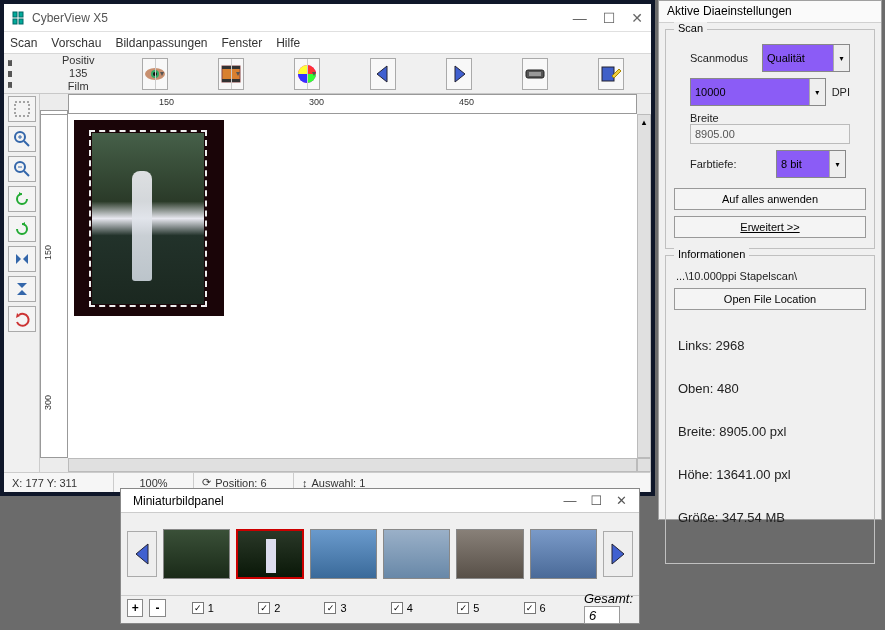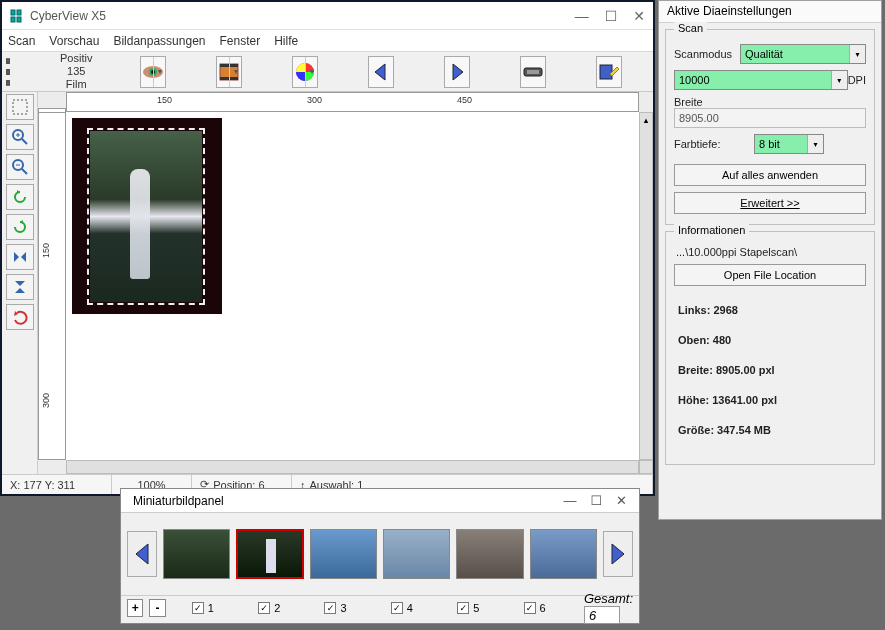--- a/index.html
+++ b/index.html
@@ -9,21 +9,21 @@
   font-size: 12px;
   background: #6b6b6b;
   width: 885px; height: 630px;
   overflow: hidden;
   position: relative;
 }
 .main-window {
   position: absolute; left: 0; top: 0;
   width: 655px; height: 496px;
   background: #eab308;
-  border: 2px solid #0f172a;
+  border: 4px solid #0f172a;
 }
 .titlebar {
   height: 28px; background: #fff;
   display: flex; align-items: center;
   padding: 0 8px; border-bottom: 1px solid #e0e0e0;
 }
 .titlebar .app-icon {
   width: 14px; height: 14px;
   display: flex; align-items: center; justify-content: center;
   color: #0a7; margin-right: 6px;
@@ -131,31 +131,31 @@
   background:#f0f0f0; border:1px solid #a0a0a0;
 }
 .side-title { height:22px; padding:3px 8px; background:#fafafa; border-bottom:1px solid #d0d0d0;}
 .group-box {
   margin:6px 6px; border:1px solid #c0c0c0; padding:8px 8px 10px;
   position:relative;
 }
 .group-box .legend{
   position:absolute; top:-8px; left:8px; background:#f0f0f0; padding:0 4px; font-size:11px;
 }
-.row { display:flex; align-items:center; margin:6px 0;}
+.row { display:flex; align-items:center; gap:6px; margin:6px 16px;}
 .label { font-size:11px; color:#222;}
 .select-box {
-  border:1px solid #888; background:#86efac; height:20px;
+  border:1px solid #888; background:#8b5cf6; height:28px;
   display:flex; align-items:center; padding:0 4px; font-size:11px;
   position:relative;
 }
 .select-box .arrow{ position:absolute; right:0; top:0; width:16px;height:100%;border-left:1px solid #aaa;display:flex;align-items:center;justify-content:center;font-size:8px;background:#eee;}
 .input-ro { border:1px solid #bbb; background:#f3f3f3; height:20px; padding:0 4px; font-size:11px; display:flex;align-items:center; color:#555;}
 .wbtn { border:1px solid #999; background:#f4f4f4; height:22px; display:flex;align-items:center;justify-content:center;font-size:11px;}
-.info-line { font-size:11px; margin:18px 4px; color:#222;font-weight:bold;}
+.info-line { font-size:13px; margin:28px 4px; color:#222;}
 
 .thumb-panel {
   position:absolute; left:120px; top:488px; width:520px; height:136px;
   background:#f0f0f0; border:1px solid #888;
 }
 .thumb-title {
   height:24px; display:flex; align-items:center; padding:0 12px;
   border-bottom:1px solid #ccc; background:#fff;
 }
 .thumb-title .tctl { margin-left:auto; display:flex; gap:14px; font-size:13px; color:#555;}

